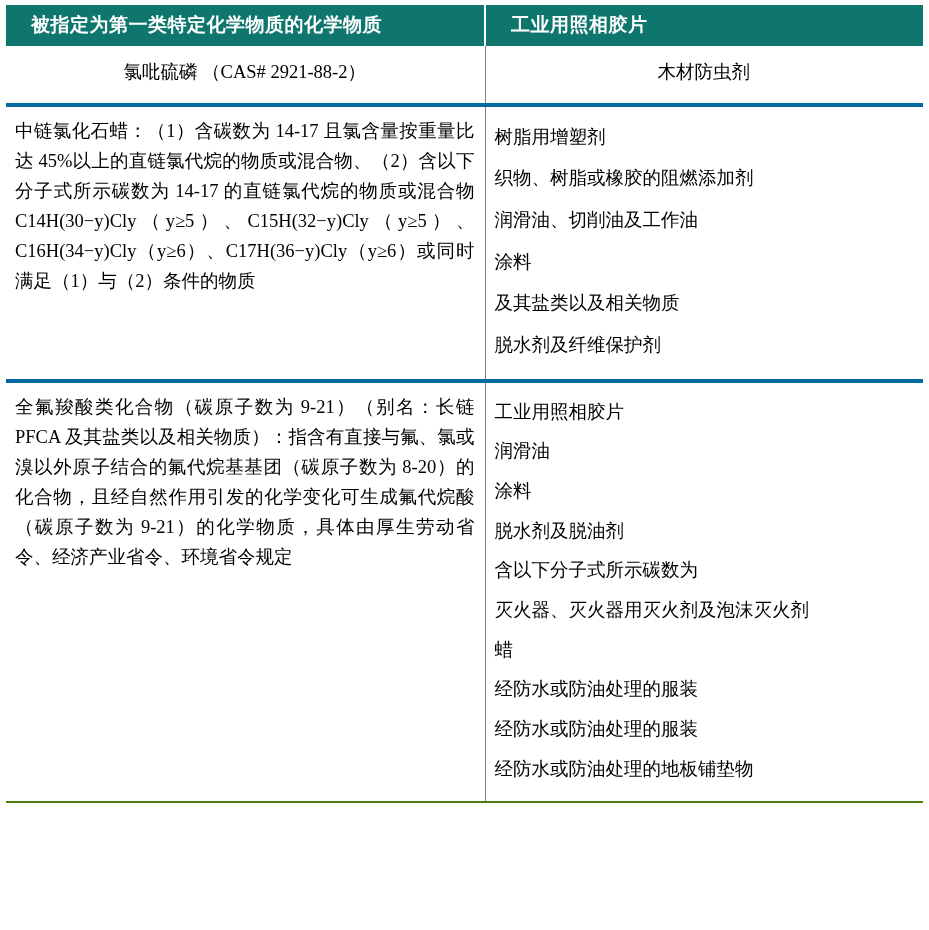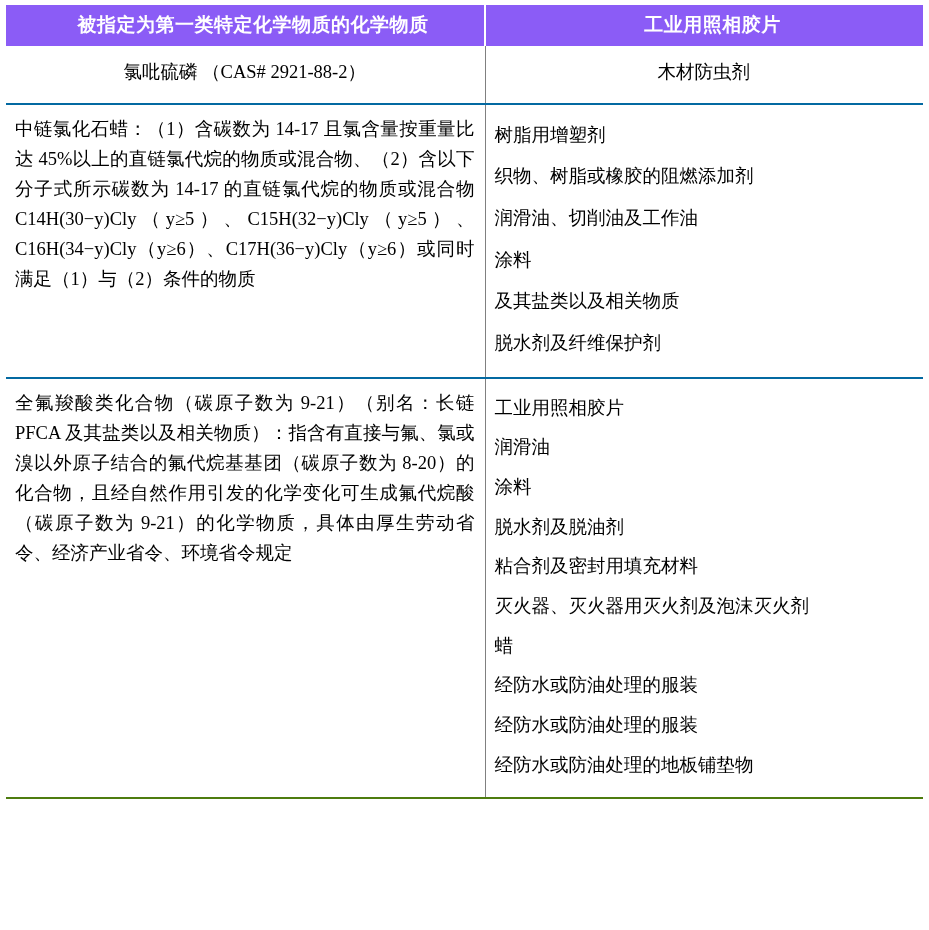--- a/index.html
+++ b/index.html
@@ -22,39 +22,39 @@
   }
   table.chem-table {
     border-collapse: collapse;
     table-layout: fixed;
     width: 917px;
   }
   table.chem-table col.col-left { width: 479px; }
   table.chem-table col.col-right { width: 438px; }
 
   th.head-cell {
-    background: #8b5cf6;
+    background: #0f766e;
     color: #ffffff;
     font-weight: bold;
     font-size: 19px;
-    text-align: center;
+    text-align: left;
     padding: 7px 9px 8px 25px;
     border: none;
     vertical-align: middle;
     letter-spacing: 0.5px;
   }
   th.head-cell.left {
     border-right: 2px solid #ffffff;
   }
   td.body-cell {
     vertical-align: top;
     font-size: 18.5px;
     line-height: 1.62;
     padding: 10px 10px 12px 9px;
-    border-bottom: 2px solid #0369a1;
+    border-bottom: 4px solid #0369a1;
     border-top: none;
   }
   td.body-cell.left {
     border-right: 1px solid #808080;
   }
   tr.row-last td.body-cell {
     border-bottom: 2px solid #4d7c0f;
   }
   .cell-para {
     margin: 0 0 0 0;
@@ -116,21 +116,21 @@
       </tr>
       <tr class="row-last">
         <td class="body-cell left">
           <p class="cell-para">全氟羧酸类化合物（碳原子数为 9-21）（别名：长链 PFCA 及其盐类以及相关物质）：指含有直接与氟、氯或溴以外原子结合的氟代烷基基团（碳原子数为 8-20）的化合物，且经自然作用引发的化学变化可生成氟代烷酸（碳原子数为 9-21）的化学物质，具体由厚生劳动省令、经济产业省令、环境省令规定</p>
         </td>
         <td class="body-cell right right-tight">
           <p class="list-line">工业用照相胶片</p>
           <p class="list-line">润滑油</p>
           <p class="list-line">涂料</p>
           <p class="list-line">脱水剂及脱油剂</p>
-          <p class="list-line">粘合剂及密封用填充材料</p>
+          <p class="list-line">含以下分子式所示碳数为</p>
           <p class="list-line">灭火器、灭火器用灭火剂及泡沫灭火剂</p>
           <p class="list-line">蜡</p>
           <p class="list-line">经防水或防油处理的服装</p>
           <p class="list-line">经防水或防油处理的服装</p>
           <p class="list-line">经防水或防油处理的地板铺垫物</p>
         </td>
       </tr>
     </tbody>
   </table>
 </div>

